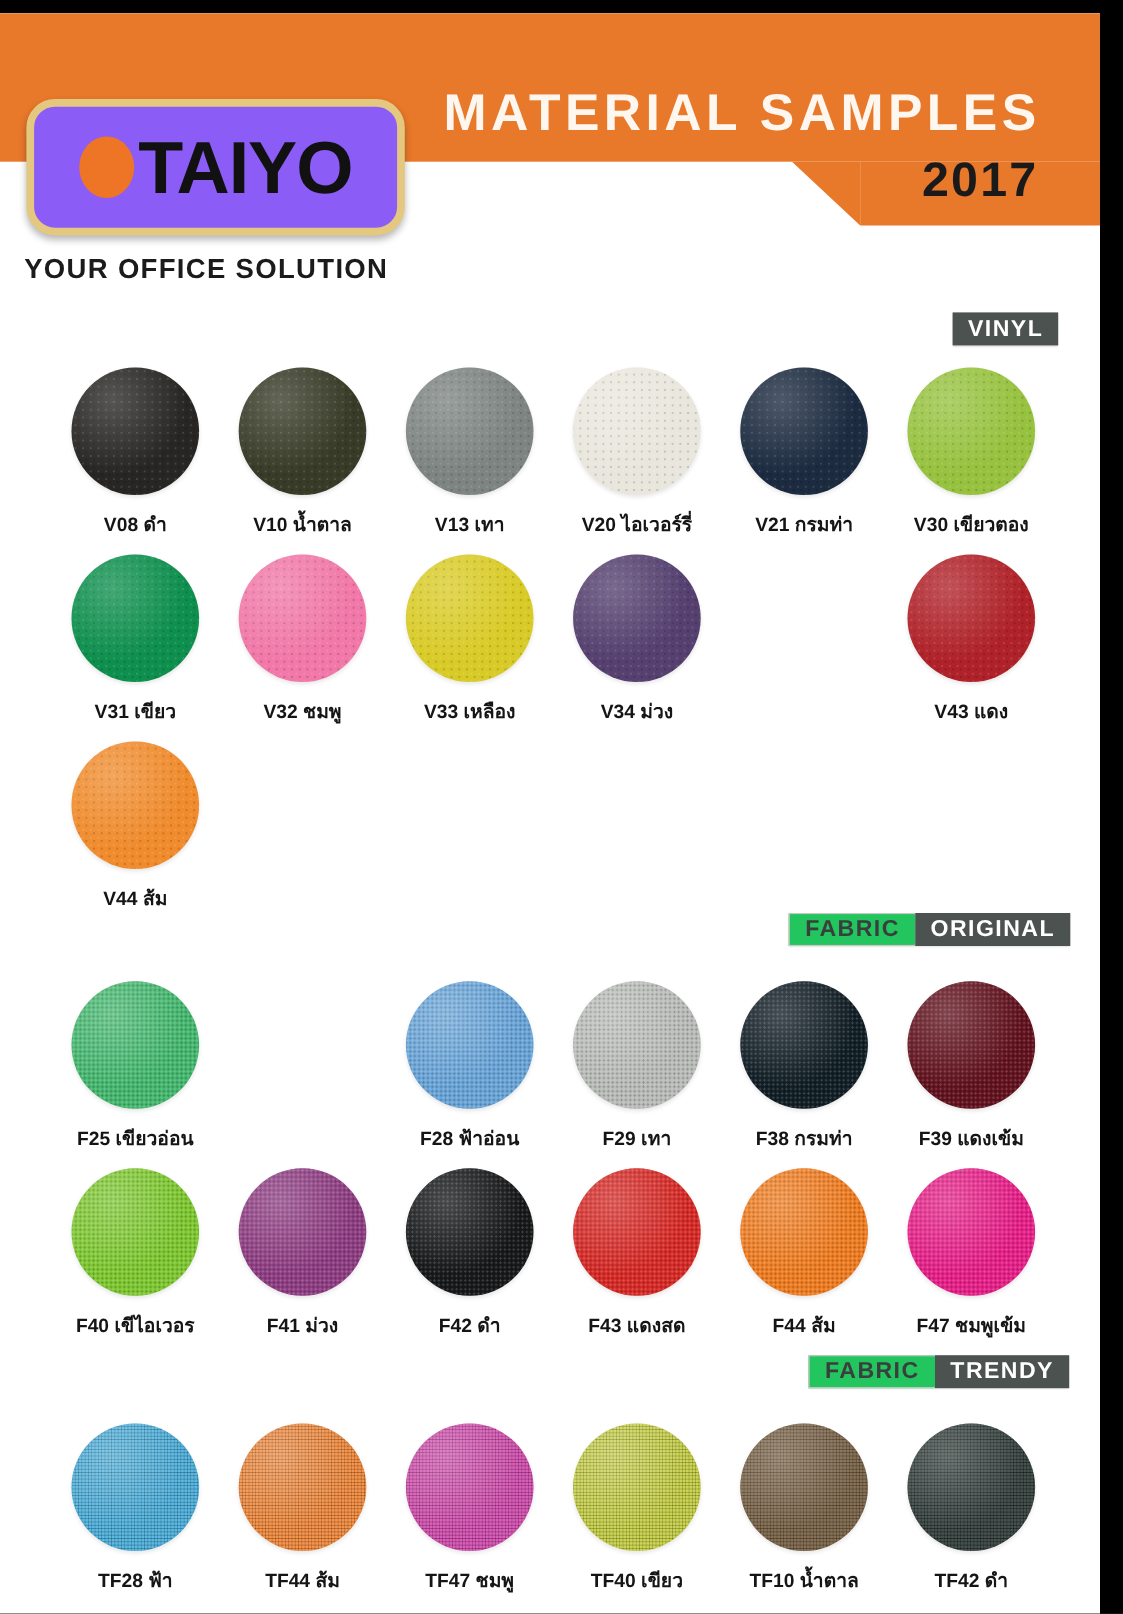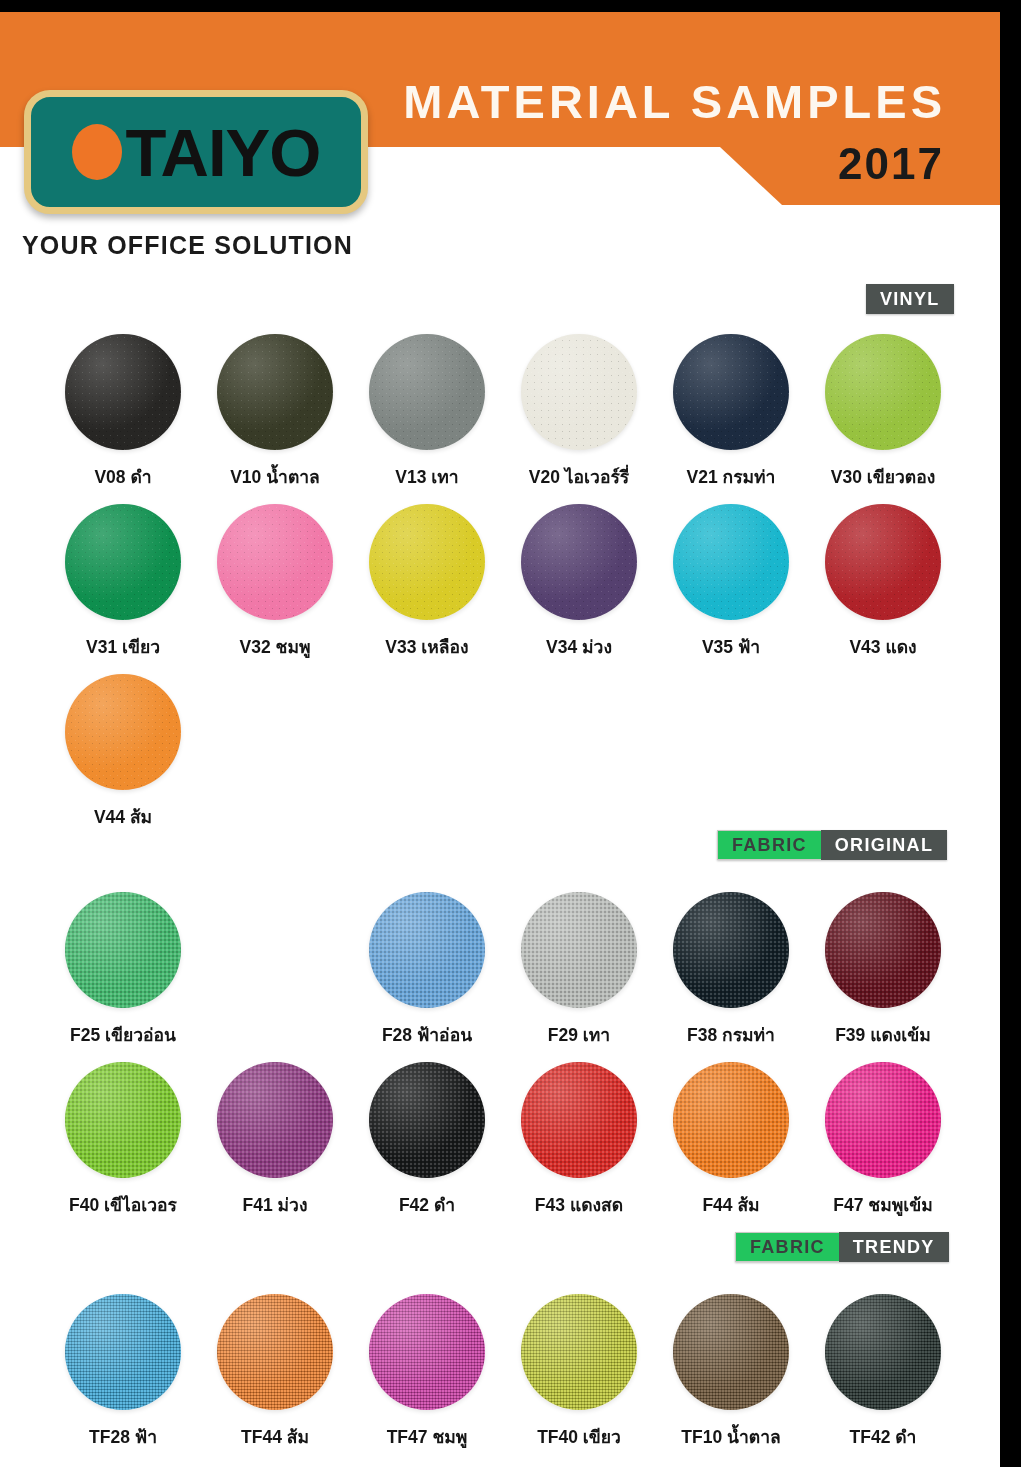--- a/index.html
+++ b/index.html
@@ -8,41 +8,41 @@
   #page{position:relative;width:1000px;height:1455px;margin:12px 0 0 0;background:#fff;overflow:hidden;}
 
   
   #header-band{position:absolute;left:0;top:0;width:1000px;height:178px;}
   .orange-main{position:absolute;left:0;top:0;width:1000px;height:135px;background:#e8782a;}
   .orange-tail{position:absolute;right:0;top:135px;width:218px;height:58px;background:#e8782a;}
   .orange-notch{position:absolute;right:218px;top:135px;width:0;height:0;
       border-top:58px solid #e8782a;border-left:62px solid transparent;}
 
   #logo-box{position:absolute;left:24px;top:78px;width:330px;height:110px;
-      background:#0f766e;border:7px solid #e5c880;border-radius:26px;
+      background:#8b5cf6;border:7px solid #e5c880;border-radius:26px;
       box-shadow:0 4px 7px rgba(0,0,0,.28);display:flex;align-items:center;
       justify-content:center;gap:4px;z-index:4;}
   #logo-dot{width:50px;height:56px;border-radius:50%;background:#ee7526;flex:0 0 auto;}
   #logo-text{font-weight:bold;font-size:67px;letter-spacing:-1px;color:#111;
       line-height:1;font-family:"Liberation Sans",sans-serif;}
 
   #title-main{position:absolute;right:54px;top:62px;color:#fdf7ef;font-weight:bold;
       font-size:47px;letter-spacing:4px;text-align:right;white-space:nowrap;
       font-family:"Liberation Sans",sans-serif;}
   #title-year{position:absolute;right:56px;top:127px;color:#1a1a1a;font-weight:bold;
       font-size:44px;letter-spacing:2px;text-align:right;z-index:3;}
 
   #tagline{position:absolute;left:22px;top:219px;font-weight:bold;font-size:25px;
       letter-spacing:1.2px;color:#1b1b1b;}
 
   
   .section-tag{position:absolute;display:flex;height:30px;align-items:stretch;
       box-shadow:0 1px 2px rgba(0,0,0,.25);}
   .tag-cell{display:flex;align-items:center;justify-content:center;
-      font-weight:bold;font-size:18px;letter-spacing:1.3px;padding:0 14px;}
+      font-weight:bold;font-size:21px;letter-spacing:1.3px;padding:0 14px;}
   .tag-dark{background:#4c5250;color:#fff;}
   .tag-light{background:#22c55e;color:#3a3f3e;border:1px solid #c9c9c4;border-right:none;}
 
   
   .row{position:absolute;left:0;width:1020px;height:170px;}
   .cell{position:absolute;width:166px;top:0;text-align:center;}
   .swatch{width:116px;height:116px;border-radius:50%;margin:0 auto;
       position:relative;overflow:hidden;
       box-shadow:0 2px 4px rgba(0,0,0,.10);}
   .swatch .tex{position:absolute;inset:0;border-radius:50%;}
@@ -156,27 +156,20 @@
           </div>
           <div class="label">V33 เหลือง</div>
         </div>
         <div class="cell" style="left: 496px;">
           <div class="swatch" style="background: rgb(85, 64, 111);">
             <div class="tex tex-vinyl"></div>
             <div class="shine"></div>
           </div>
           <div class="label">V34 ม่วง</div>
         </div>
-        <div class="cell" style="left: 648px;">
-          <div class="swatch" style="background: rgb(25, 182, 205);">
-            <div class="tex tex-vinyl"></div>
-            <div class="shine"></div>
-          </div>
-          <div class="label">V35 ฟ้า</div>
-        </div>
         <div class="cell" style="left: 800px;">
           <div class="swatch" style="background: rgb(176, 34, 41);">
             <div class="tex tex-vinyl"></div>
             <div class="shine"></div>
           </div>
           <div class="label">V43 แดง</div>
         </div>
       </div>
       <div class="row" style="top: 662px; text-decoration: underline;">
         <div class="cell" style="left: 40px;">

